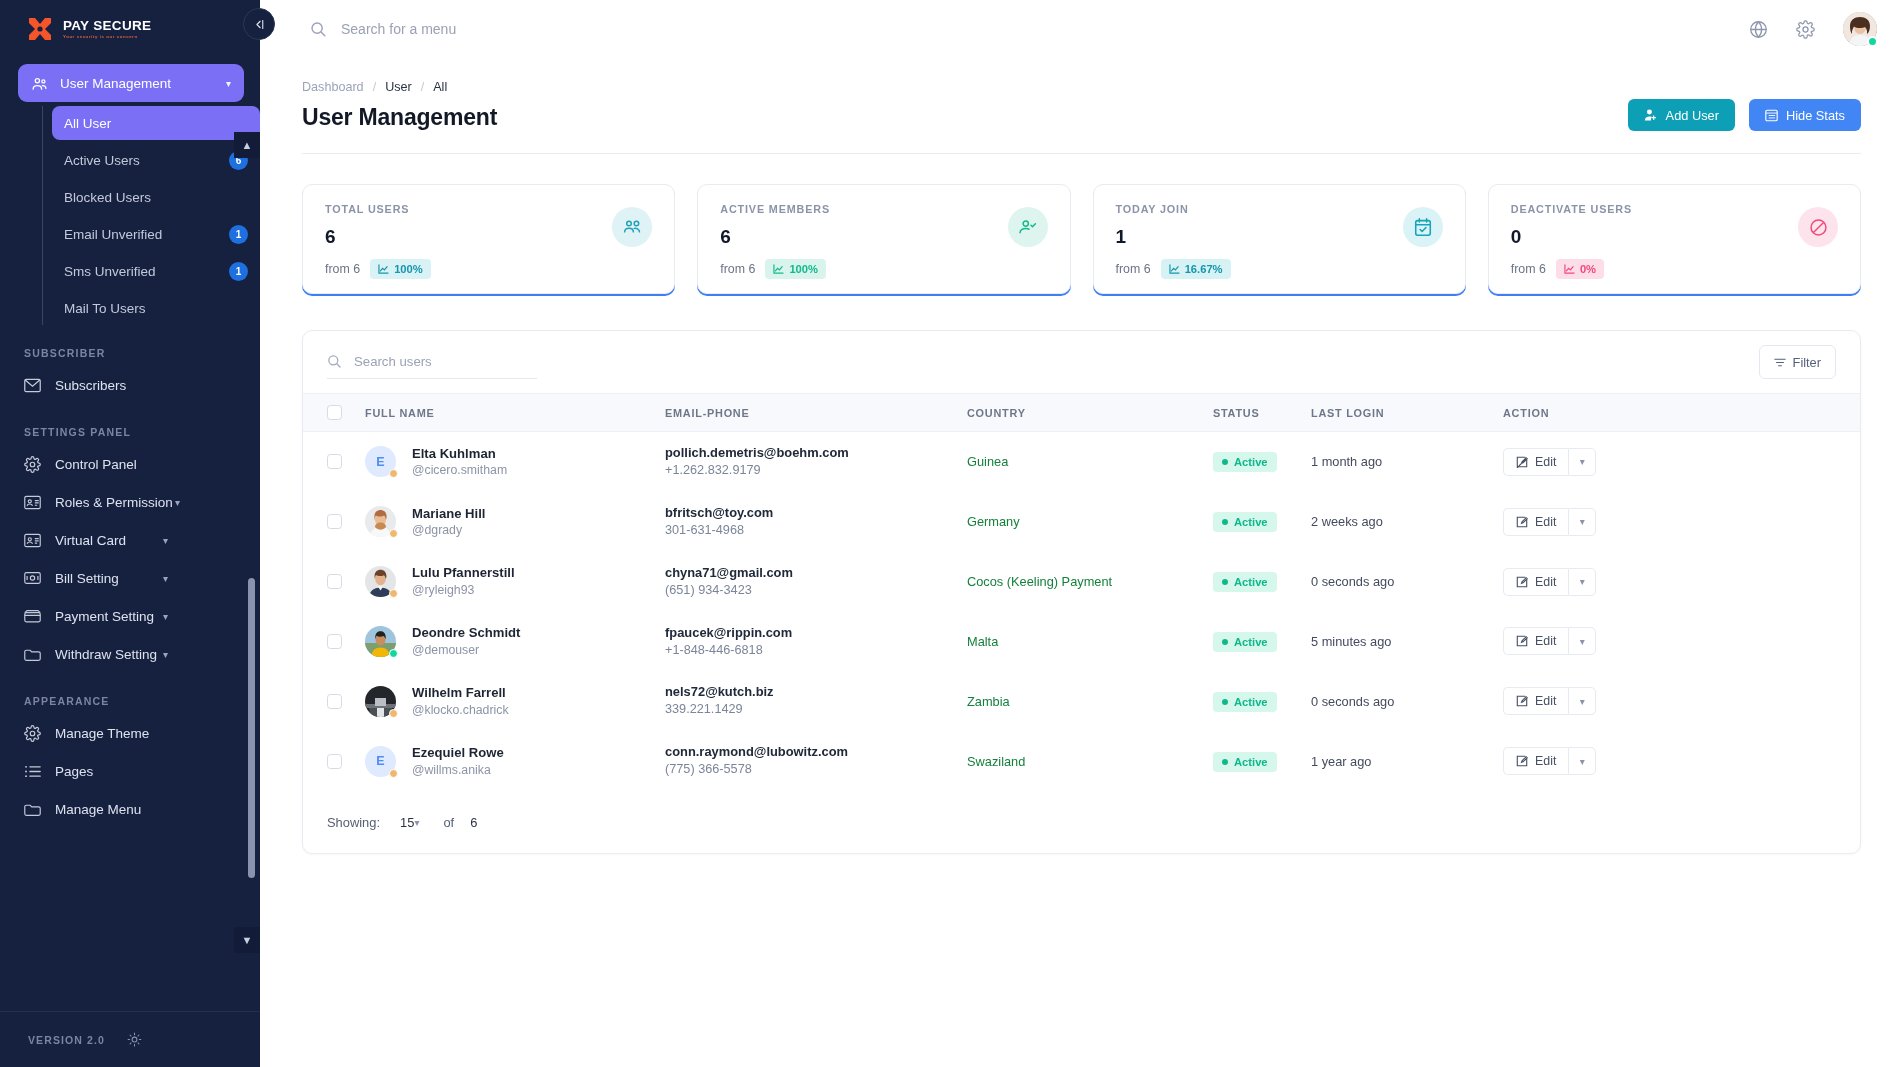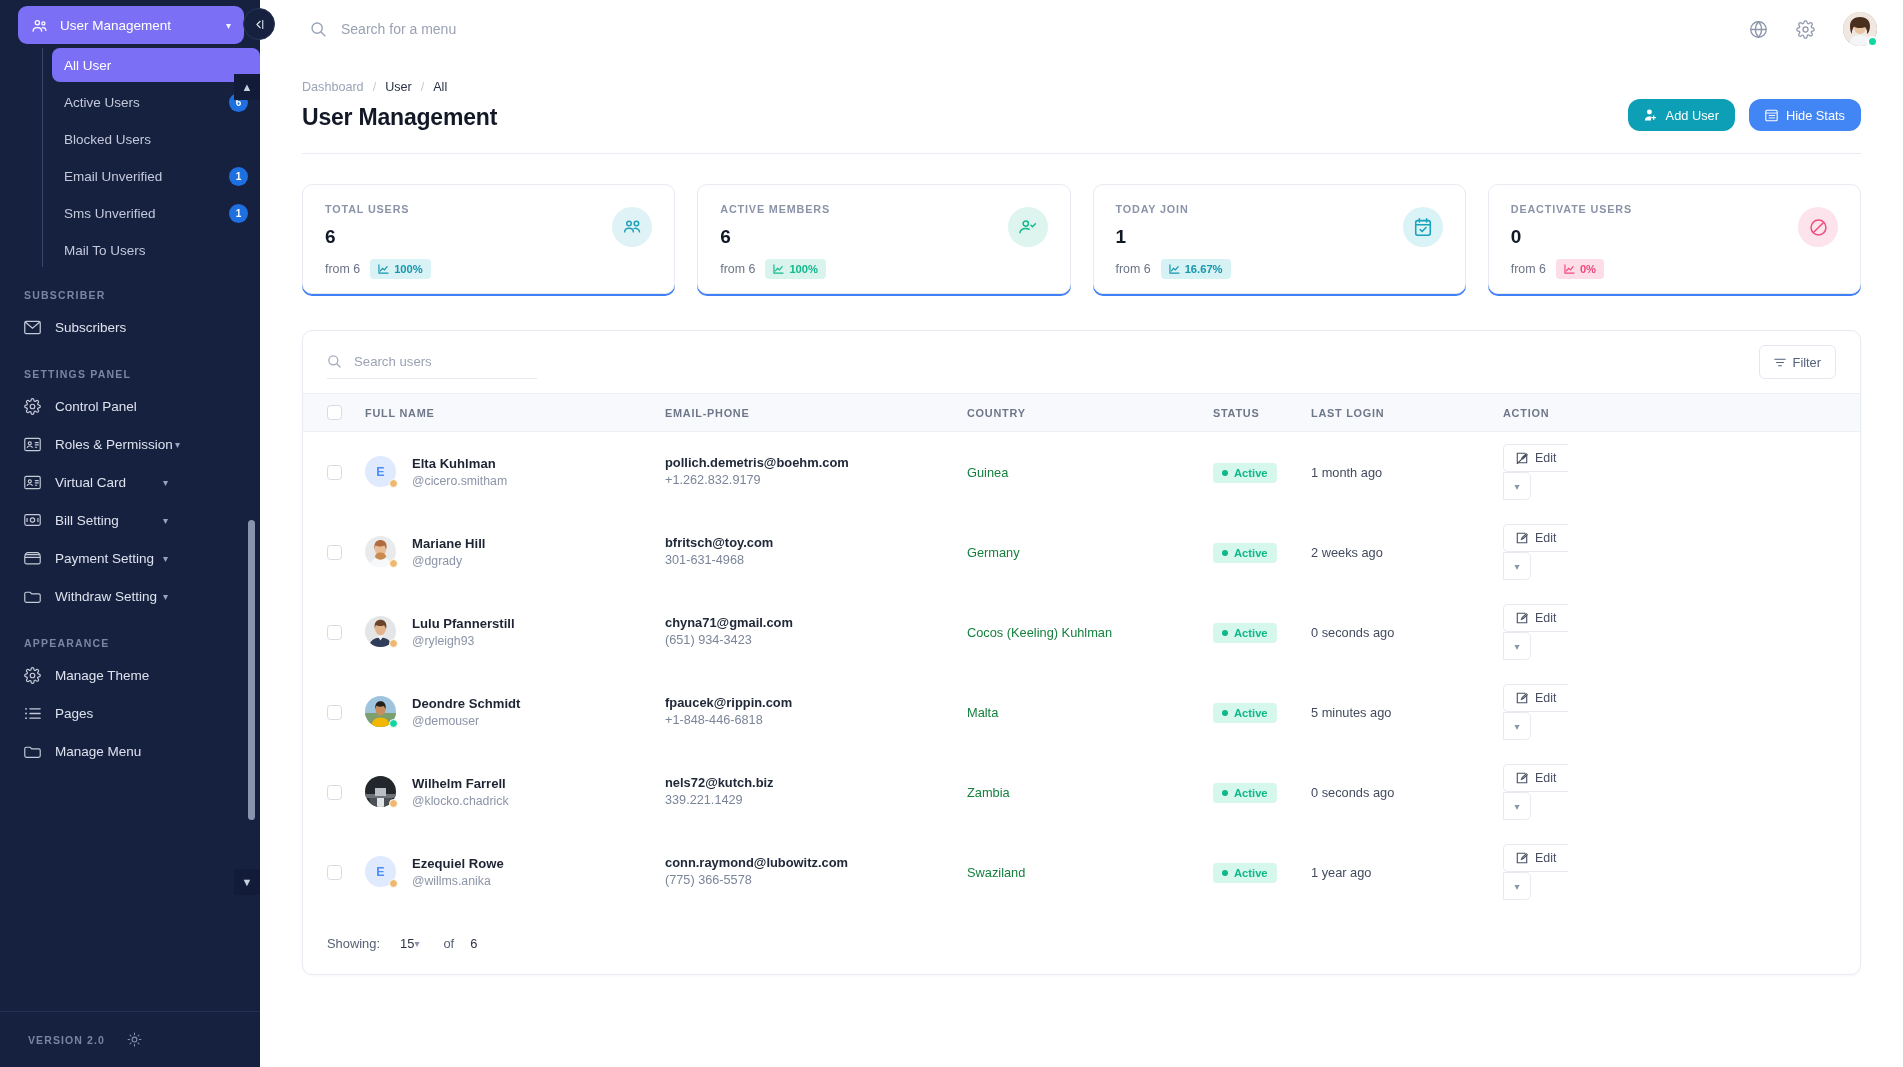--- a/index.html
+++ b/index.html
@@ -128,21 +128,21 @@
 
   .content { padding: 0 42px; }
 
   .pagehead { display: flex; align-items: flex-end; justify-content: space-between; padding-top: 22px; }
   .crumbs { display: flex; align-items: center; gap: 9px; font-size: 12.6px; color: #2c3346; }
   .crumbs .c-mut { color: #9aa3b8; }
   .crumbs .sep { color: #c3c9d6; }
   .ptitle { font-size: 23px; font-weight: 700; color: #121826; margin-top: 10px; letter-spacing: -.2px; }
   .head-btns { display: flex; gap: 14px; }
   .btn {
-    height: 32px; border-radius: 12px; display: inline-flex; align-items: center; gap: 8px;
+    height: 32px; border-radius: 6px; display: inline-flex; align-items: center; gap: 8px;
     padding: 0 16px; font-size: 12.8px; color: #fff; font-weight: 500; border: none;
     font-family: inherit;
   }
   .btn.teal { background: #0d9fb5; }
   .btn.blue { background: #4285f4; }
 
   .divider { height: 1px; background: #e9ecf2; margin: 22px 0 0; }
 
   
   .stats { display: flex; gap: 22px; margin-top: 30px; }
@@ -212,21 +212,21 @@
   .u-handle { font-size: 12.3px; color: #8c94a7; line-height: 1.35; }
   .e-mail { font-size: 12.9px; font-weight: 700; color: #212a3a; line-height: 1.4; }
   .e-phone { font-size: 12.7px; color: #7b8599; line-height: 1.4; }
   .ctry { font-size: 12.8px; color: #15803d; }
   .stat-pill {
     display: inline-flex; align-items: center; gap: 6px; height: 20px; padding: 8px 9px;
     border-radius: 4px; background: #d6f7ec; color: #0fb88a; font-size: 11.2px; font-weight: 700;
   }
   .stat-pill .d { width: 6px; height: 6px; border-radius: 50%; background: #0fb88a; }
   .last { font-size: 12.8px; color: #434b5e; }
-  .act { display: inline-flex; flex-direction: column; }
+  .act { display: inline-flex; }
   .act .ed {
     height: 28px; border: 1px solid #e7eaf1; border-right: none; border-radius: 5px 0 0 5px;
     display: inline-flex; align-items: center; gap: 7px; padding: 0 12px;
     font-size: 12.4px; color: #464f63; background: #fff;
   }
   .act .dd {
     height: 28px; width: 28px; border: 1px solid #e7eaf1; border-radius: 0 5px 5px 0;
     display: inline-flex; align-items: center; justify-content: center; color: #8b94a7;
     font-size: 10px; background: #fff;
   }
@@ -239,20 +239,36 @@
 
   svg { display: block; }
 </style>
 </head>
 <body>
 
 <div class="app">
 
   <aside class="sidebar">
 
+    <div class="brand">
+      <div class="brand-mark">
+        <svg width="28" height="26" viewBox="0 0 28 26">
+          <g fill="#f4552b">
+            <path d="M3 2 L9 2 L14 8 L19 2 L25 2 L25 7 L19 13 L25 19 L25 24 L19 24 L14 18 L9 24 L3 24 L3 19 L9 13 L3 7 Z"></path>
+          </g>
+          <g fill="#16213f">
+            <circle cx="14" cy="13" r="2.6"></circle>
+          </g>
+        </svg>
+      </div>
+      <div class="brand-text">
+        <span class="brand-name">PAY SECURE</span>
+        <span class="brand-tag">Your security is our concern</span>
+      </div>
+    </div>
 
     <div class="sb-scroll">
 
       <div class="nav-active-parent">
         <span class="ico">
           <svg width="17" height="17" viewBox="0 0 24 24" fill="none" stroke="#fff" stroke-width="1.8" stroke-linecap="round" stroke-linejoin="round">
             <circle cx="9" cy="8" r="3"></circle>
               <path d="M3 20c0-3 2.7-5 6-5s6 2 6 5"></path>
             <circle cx="17.5" cy="9" r="2.2"></circle>
               <path d="M16 15c2.8 0 5 1.8 5 4"></path>
@@ -745,21 +761,21 @@
                   <span>
                     <span class="u-name" style="display:block">Lulu Pfannerstill</span>
                     <span class="u-handle" style="display:block">@ryleigh93</span>
                   </span>
                 </div>
               </td>
               <td>
                 <span class="e-mail" style="display:block">chyna71@gmail.com</span>
                 <span class="e-phone" style="display:block">(651) 934-3423</span>
               </td>
-              <td class="ctry">Cocos (Keeling) Kuhlman</td>
+              <td class="ctry">Cocos (Keeling) Payment</td>
               <td>
                 <span class="stat-pill">
                     <span class="d"></span>
                     <span>Active</span>
                   </span>
               </td>
               <td class="last">0 seconds ago</td>
               <td>
                 <span class="act">
                   <span class="ed">

